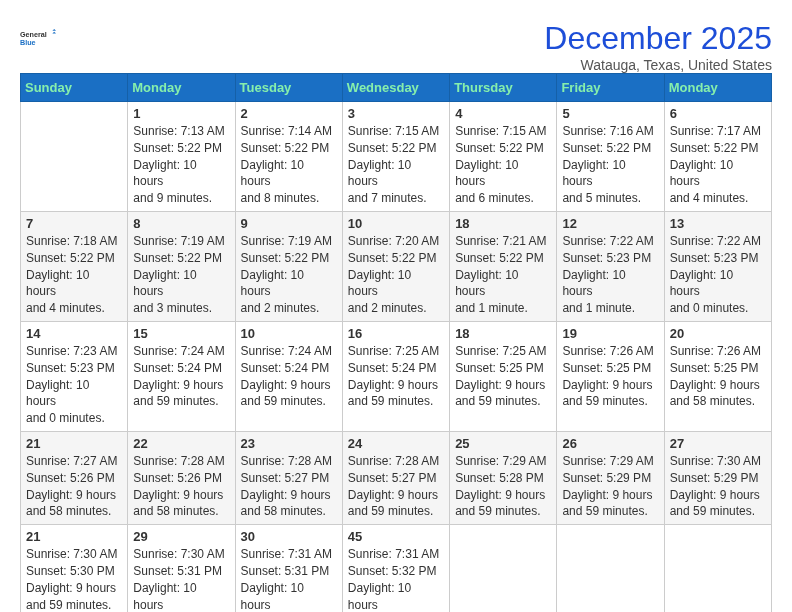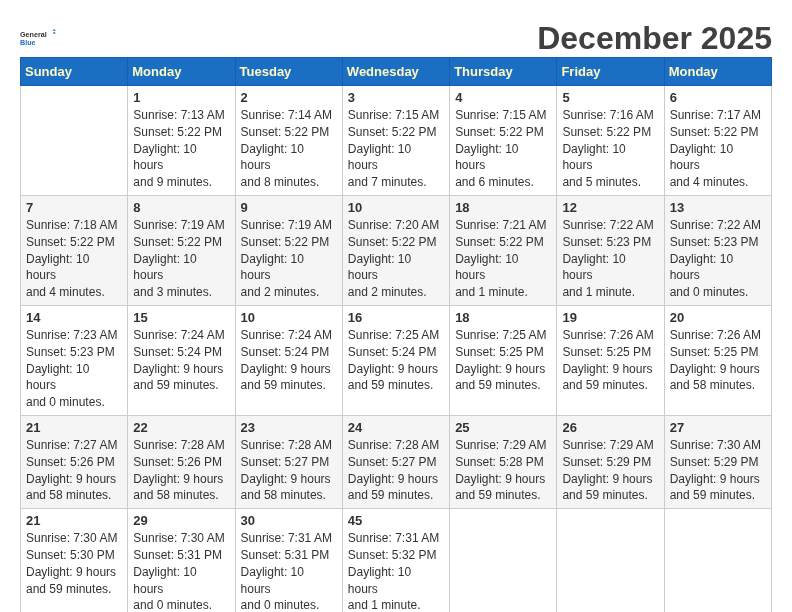--- a/index.html
+++ b/index.html
@@ -18,35 +18,35 @@
     .logo {
       display: flex;
       align-items: center;
       gap: 4px;
     }
     .title-area {
       text-align: right;
     }
     .month-title {
       font-size: 32px;
-      font-weight: bold;
-      color: #404040;
+      font-weight: normal;
+      color: #1d4ed8;
     }
     .location {
       font-size: 14px;
       color: #555;
     }
     .calendar {
       width: 100%;
       border-collapse: collapse;
       border: 1px solid #ccc;
     }
     .calendar th {
       background: #1a6fc4;
-      color: #fef9c3;
+      color: #86efac;
       font-size: 13px;
       font-weight: bold;
       padding: 6px 4px;
       text-align: left;
       border: 1px solid #1560a8;
     }
     .calendar td {
       width: 107px;
       vertical-align: top;
       padding: 4px 5px;
@@ -80,20 +80,21 @@
   <div class="logo">
   <svg width="36" height="36" viewBox="0 0 80 40">
     <text x="0" y="18" font-size="16" font-weight="bold" font-family="Arial" fill="#333">General</text>
     <text x="0" y="36" font-size="16" font-weight="bold" font-family="Arial" fill="#1a6fc4">Blue</text>
     <polygon points="72,4 80,4 76,0" fill="#1a6fc4"></polygon>
     <polygon points="72,10 80,10 76,6" fill="#1a6fc4"></polygon>
   </svg>
 </div>
   <div class="title-area">
     <div class="month-title">December 2025</div>
+    <div class="location">Watauga, Texas, United States</div>
   </div>
 </div>
 
 <table class="calendar">
   <thead>
     <tr>
     <th>Sunday</th>
         <th>Monday</th>
         <th>Tuesday</th>
         <th>Wednesday</th>

